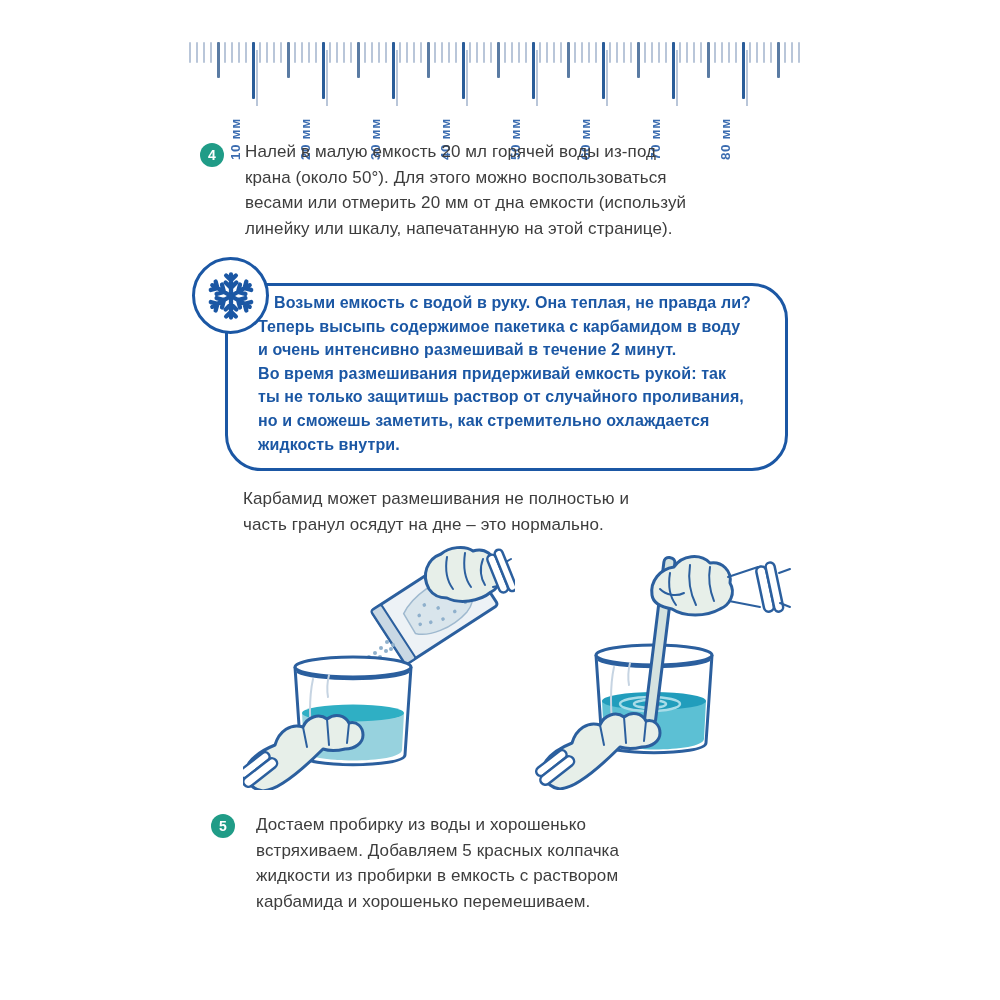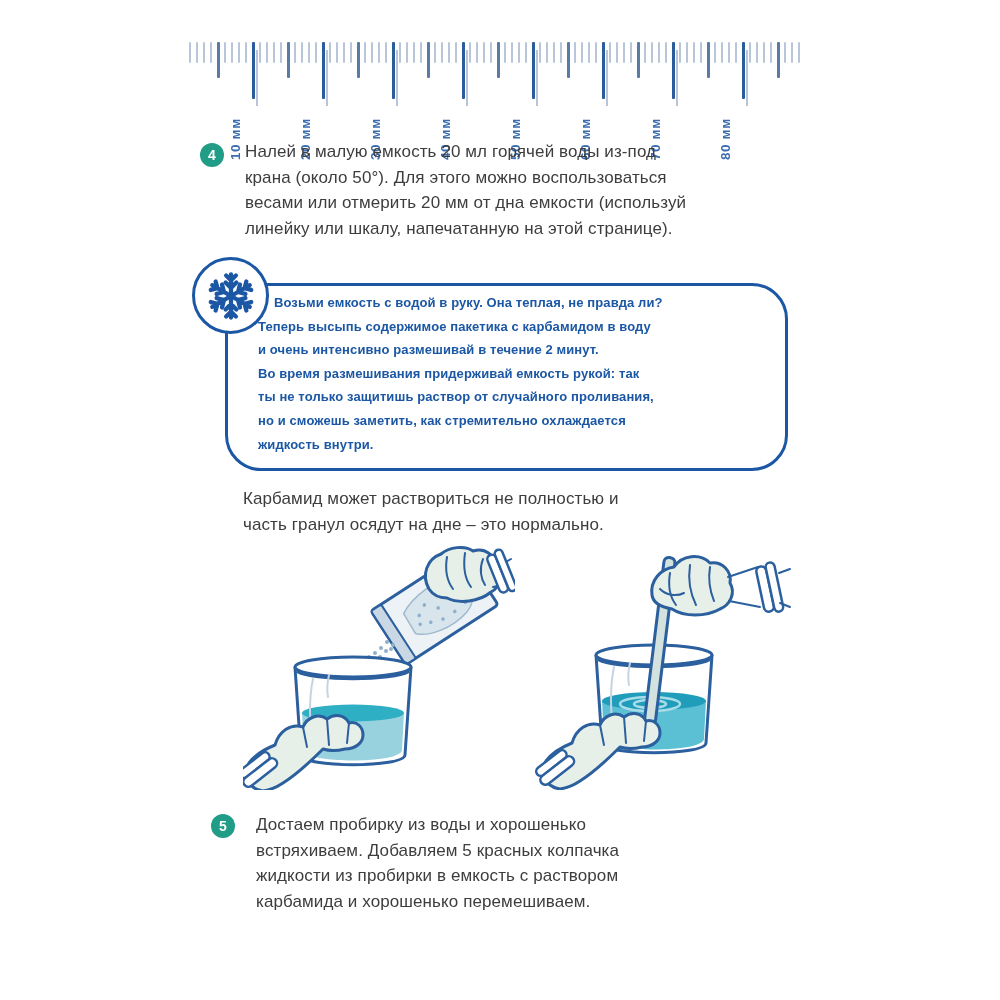--- a/index.html
+++ b/index.html
@@ -49,21 +49,21 @@
     border: 3.5px solid var(--callout); border-radius: 36px; background: #fff;
   }
   #callout-circle {
     position: absolute; left: 192px; top: 257px; width: 77px; height: 77px;
     background: #fff; border: 3.5px solid var(--callout); border-radius: 50%;
     display: flex; align-items: center; justify-content: center;
   }
   #callout-text {
     position: absolute; left: 258px; top: 291px; width: 524px;
     white-space: pre-line; color: var(--callout); font-weight: bold;
-    font-size: 13px; line-height: 23.6px; text-indent: 16px; letter-spacing: 0.1px;
+    font-size: 16px; line-height: 23.6px; text-indent: 16px; letter-spacing: 0.1px;
   }
 
   
   #illo-pour { position: absolute; left: 243px; top: 545px; }
   #illo-stir { position: absolute; left: 532px; top: 543px; }
 
   .sf      { stroke: var(--callout); stroke-width: 8; stroke-linecap: round; fill: none; }
   .oln     { fill: none; stroke: var(--accent); stroke-width: 3; stroke-linecap: round; stroke-linejoin: round; }
   .fill-w  { fill: #ffffff; stroke: var(--accent); stroke-width: 3; stroke-linejoin: round; }
   .glove   { fill: var(--glove); stroke: var(--accent); stroke-width: 3; stroke-linejoin: round; }
@@ -205,21 +205,21 @@
     </svg>
   </div>
   <div id="callout-text">Возьми емкость с водой в руку. Она теплая, не правда ли?
 Теперь высыпь содержимое пакетика с карбамидом в воду
 и очень интенсивно размешивай в течение 2 минут.
 Во время размешивания придерживай емкость рукой: так
 ты не только защитишь раствор от случайного проливания,
 но и сможешь заметить, как стремительно охлаждается
 жидкость внутри.</div>
 
-  <div class="body-text" id="note-text">Карбамид может раствориться не полностью и
+  <div class="body-text" id="note-text">Карбамид может размешивания не полностью и
 часть гранул осядут на дне – это нормально.</div>
 
   <svg id="illo-pour" width="272" height="245" viewBox="0 0 272 245">
 
     <g transform="translate(128,66) rotate(-33)">
       <rect class="packet" x="0" y="0" width="110" height="64" rx="3"></rect>
       <path class="pile" d="M26,20 C42,10 74,8 94,18 C100,32 96,48 80,53 C58,59 34,53 25,43 Z"></path>
       <g class="granule">
         <circle cx="38" cy="30" r="1.8"></circle>
           <circle cx="48" cy="24" r="1.8"></circle>

